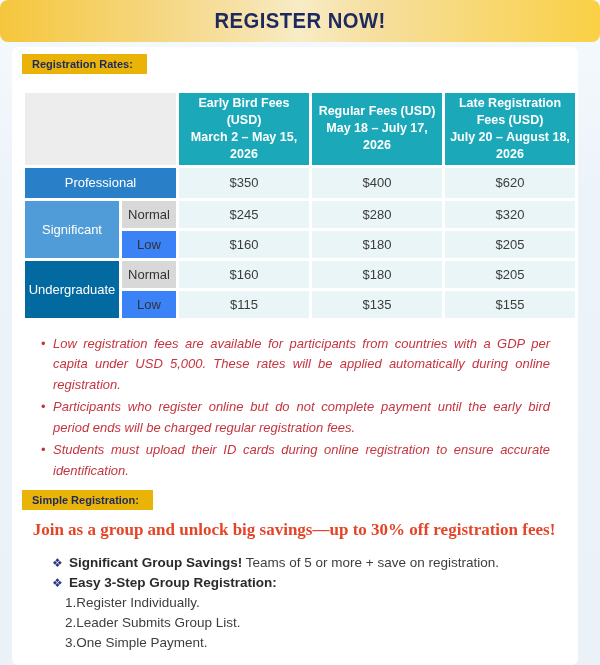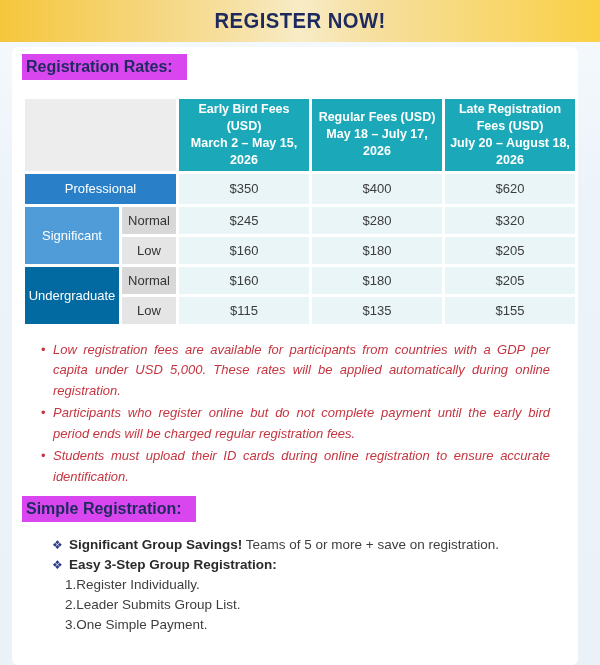--- a/index.html
+++ b/index.html
@@ -6,53 +6,53 @@
   html,body { width:600px; }
   body { font-family:"Liberation Sans", sans-serif; }
   #page {
     position:relative; width:600px; height:665px; overflow:hidden;
     background:linear-gradient(180deg,#F6FAFD 0%, #ECF3F9 30%, #EAF2F8 100%);
   }
   
   .banner {
     position:absolute; top:0; left:0; width:600px; height:42px;
     background:linear-gradient(90deg,#F5C63C 0%, #F6DFA0 38%, #F8ECC6 50%, #F6DfA0 62%, #FAD044 100%);
-    display:flex; align-items:center; justify-content:center;
+    display:flex; align-items:center; justify-content:center;border-radius:8px;
   }
   .banner-title {
     color:#1E2A5E; font-weight:bold; font-size:22px; letter-spacing:.5px;
     transform:scaleX(.92); white-space:nowrap;
   }
   
   .card {
     position:absolute; left:12px; top:47px; width:566px; height:618px;
     background:#FFFFFF; border-radius:6px; padding:7px 0 0 10px;
   }
   
   .pill {
-    display:inline-block; background:#d946ef; color:#1E2A5E;
-    font-weight:bold; font-size:16px; padding:4px 14px 4px 4px;
+    display:inline-block; background:#eab308; color:#1E2A5E;
+    font-weight:bold; font-size:11px; padding:4px 14px 4px 10px;
   }
   
   table.rates {
     border-collapse:collapse; table-layout:fixed; width:553px; margin-top:16px;
   }
   table.rates td, table.rates th { border:3px solid #FFFFFF; text-align:center; vertical-align:middle; }
   th.fee-head {
     background:#1BA9B9; color:#FFFFFF; font-size:12.5px; font-weight:bold;
     line-height:1.35; height:54px; white-space:pre-line; padding:2px 4px;
   }
   td.corner { background:#EDEDED; }
   td.cat { color:#FFFFFF; font-weight:normal; font-size:13px; }
   td.cat.pro   { background:#2A80C8; height:33px; }
   td.cat.post  { background:#4F9CD8; }
   td.cat.under { background:#0369a1; }
   td.sub { font-size:13px; color:#333333; height:30px; }
   td.sub.normal { background:#D8D8D8; }
-  td.sub.low    { background:#e5e5e5; }
+  td.sub.low    { background:#3b82f6; }
   td.fee { background:#E9F5F7; color:#3C3C3C; font-size:13px; }
   
   ul.notes { list-style:none; margin:13px 28px 0 19px; }
   ul.notes li {
     position:relative; padding-left:12px; color:#C53540; font-style:italic;
     font-size:13px; line-height:1.58; text-align:justify; margin-bottom:2px;
   }
   ul.notes li .dot { position:absolute; left:0; top:0; font-style:normal; }
   
   .group-label { margin-top:9px; }
@@ -149,20 +149,21 @@
       <li>
         <span class="dot">•</span>
         <span>Students must upload their ID cards during online registration to ensure accurate identification.</span>
       </li>
     </ul>
 
     <div class="group-label">
       <span class="pill">Simple Registration:</span>
     </div>
 
+    <div class="headline">Join as a group and unlock big savings—up to 30% off registration fees!</div>
 
     <ul class="group-list">
       <li>
         <span class="diamond">❖</span>
         <b>Significant Group Savings!</b><span> Teams of 5 or more + save on registration.</span>
       </li>
       <li>
         <span class="diamond">❖</span>
         <b>Easy 3-Step Group Registration:</b><span></span>
       </li>

